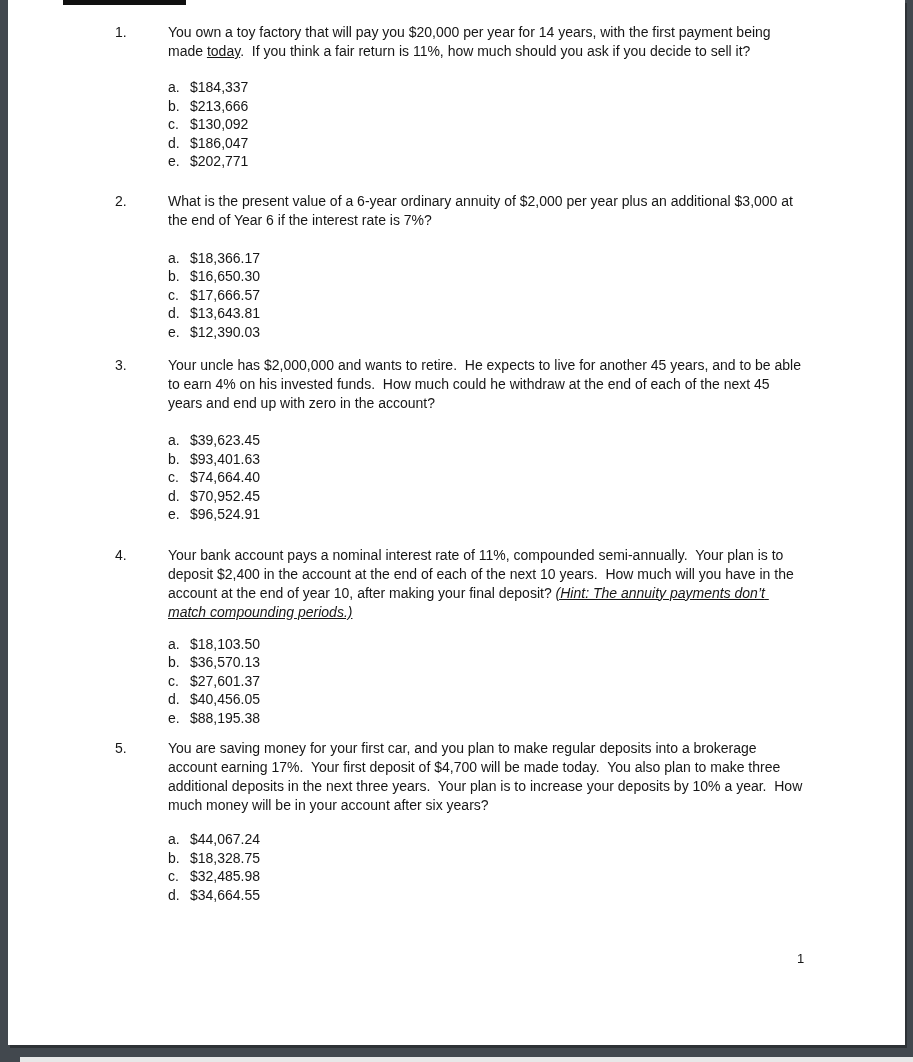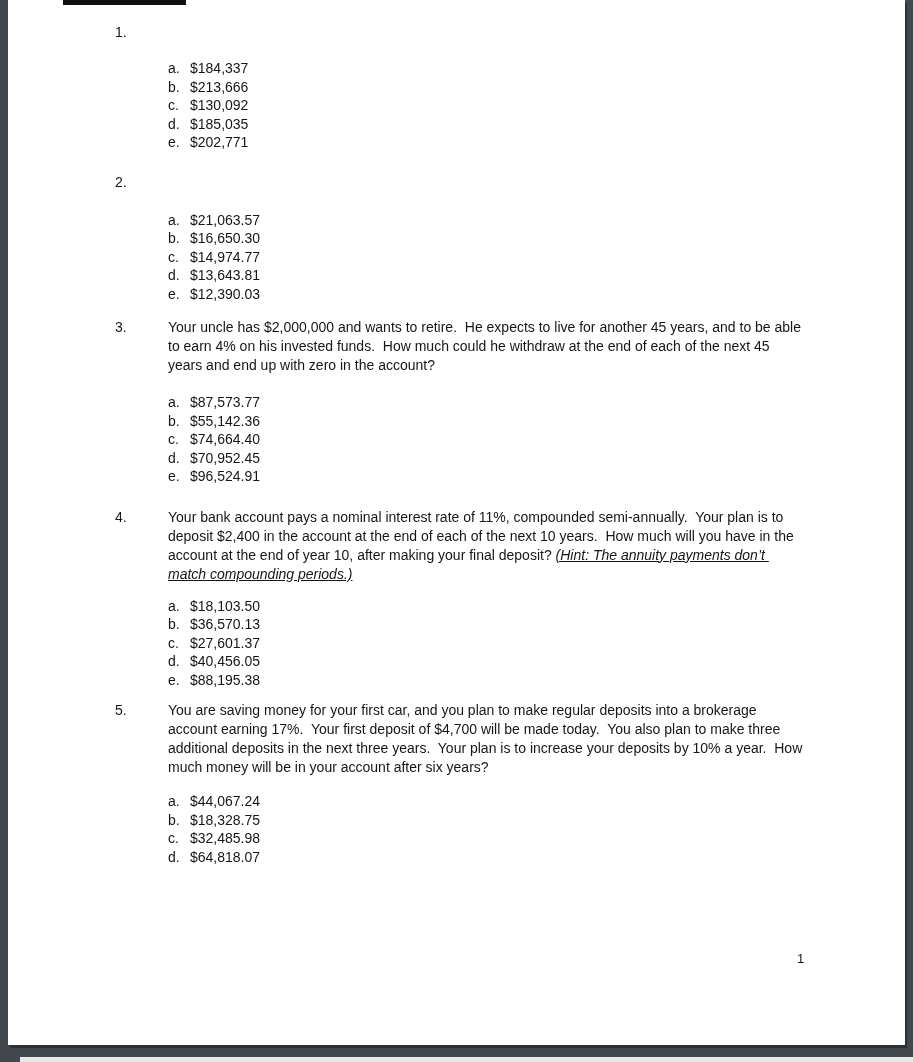--- a/index.html
+++ b/index.html
@@ -86,86 +86,88 @@
 <body>
 
 <div class="page">
   <div class="top-remnant"></div>
 
   <div class="content">
 
     <div class="question">
       <div class="q-row">
         <div class="q-num">1.</div>
+        <div class="q-text"><span>You own a toy factory that will pay you $20,000 per year for 14 years, with the first payment being made </span><span class="u">today</span><span>.  If you think a fair return is 11%, how much should you ask if you decide to sell it?</span></div>
       </div>
       <div class="options mt-q1 mb-q1">
         <div class="option">
             <span class="opt-letter">a.</span>
             <span>$184,337</span>
           </div>
         <div class="option">
             <span class="opt-letter">b.</span>
             <span>$213,666</span>
           </div>
         <div class="option">
             <span class="opt-letter">c.</span>
             <span>$130,092</span>
           </div>
         <div class="option">
             <span class="opt-letter">d.</span>
-            <span>$185,035</span>
+            <span>$186,047</span>
           </div>
         <div class="option">
             <span class="opt-letter">e.</span>
             <span>$202,771</span>
           </div>
       </div>
     </div>
 
     <div class="question">
       <div class="q-row">
         <div class="q-num">2.</div>
+        <div class="q-text"><span>What is the present value of a 6-year ordinary annuity of $2,000 per year plus an additional $3,000 at the end of Year 6 if the interest rate is 7%?</span></div>
       </div>
       <div class="options mt-q2 mb-q2">
         <div class="option">
             <span class="opt-letter">a.</span>
-            <span>$21,063.57</span>
+            <span>$18,366.17</span>
           </div>
         <div class="option">
             <span class="opt-letter">b.</span>
             <span>$16,650.30</span>
           </div>
         <div class="option">
             <span class="opt-letter">c.</span>
-            <span>$14,974.77</span>
+            <span>$17,666.57</span>
           </div>
         <div class="option">
             <span class="opt-letter">d.</span>
             <span>$13,643.81</span>
           </div>
         <div class="option">
             <span class="opt-letter">e.</span>
             <span>$12,390.03</span>
           </div>
       </div>
     </div>
 
     <div class="question">
       <div class="q-row">
         <div class="q-num">3.</div>
         <div class="q-text"><span>Your uncle has $2,000,000 and wants to retire.  He expects to live for another 45 years, and to be able to earn 4% on his invested funds.  How much could he withdraw at the end of each of the next 45 years and end up with zero in the account?</span></div>
       </div>
       <div class="options mt-q3 mb-q3">
         <div class="option">
             <span class="opt-letter">a.</span>
-            <span>$87,573.77</span>
-          </div>
-        <div class="option">
-            <span class="opt-letter">b.</span>
-            <span>$55,142.36</span>
+            <span>$39,623.45</span>
+          </div>
+        <div class="option">
+            <span class="opt-letter">b.</span>
+            <span>$93,401.63</span>
           </div>
         <div class="option">
             <span class="opt-letter">c.</span>
             <span>$74,664.40</span>
           </div>
         <div class="option">
             <span class="opt-letter">d.</span>
             <span>$70,952.45</span>
           </div>
         <div class="option">
@@ -217,21 +219,21 @@
         <div class="option">
             <span class="opt-letter">b.</span>
             <span>$18,328.75</span>
           </div>
         <div class="option">
             <span class="opt-letter">c.</span>
             <span>$32,485.98</span>
           </div>
         <div class="option">
             <span class="opt-letter">d.</span>
-            <span>$64,818.07</span>
+            <span>$34,664.55</span>
           </div>
       </div>
     </div>
 
   </div>
 
   <div class="page-num">1</div>
 </div>
 
 <div class="next-page-edge"></div>

